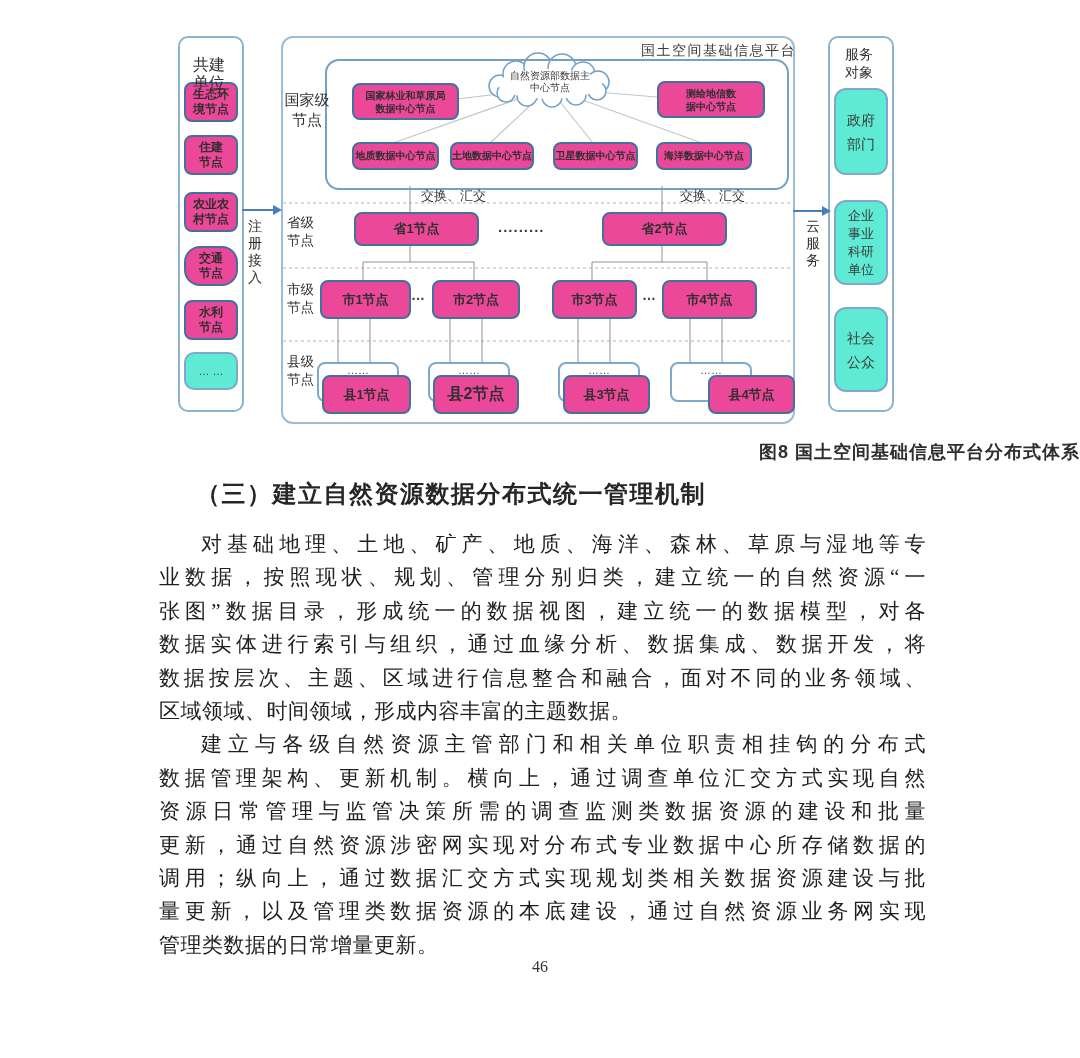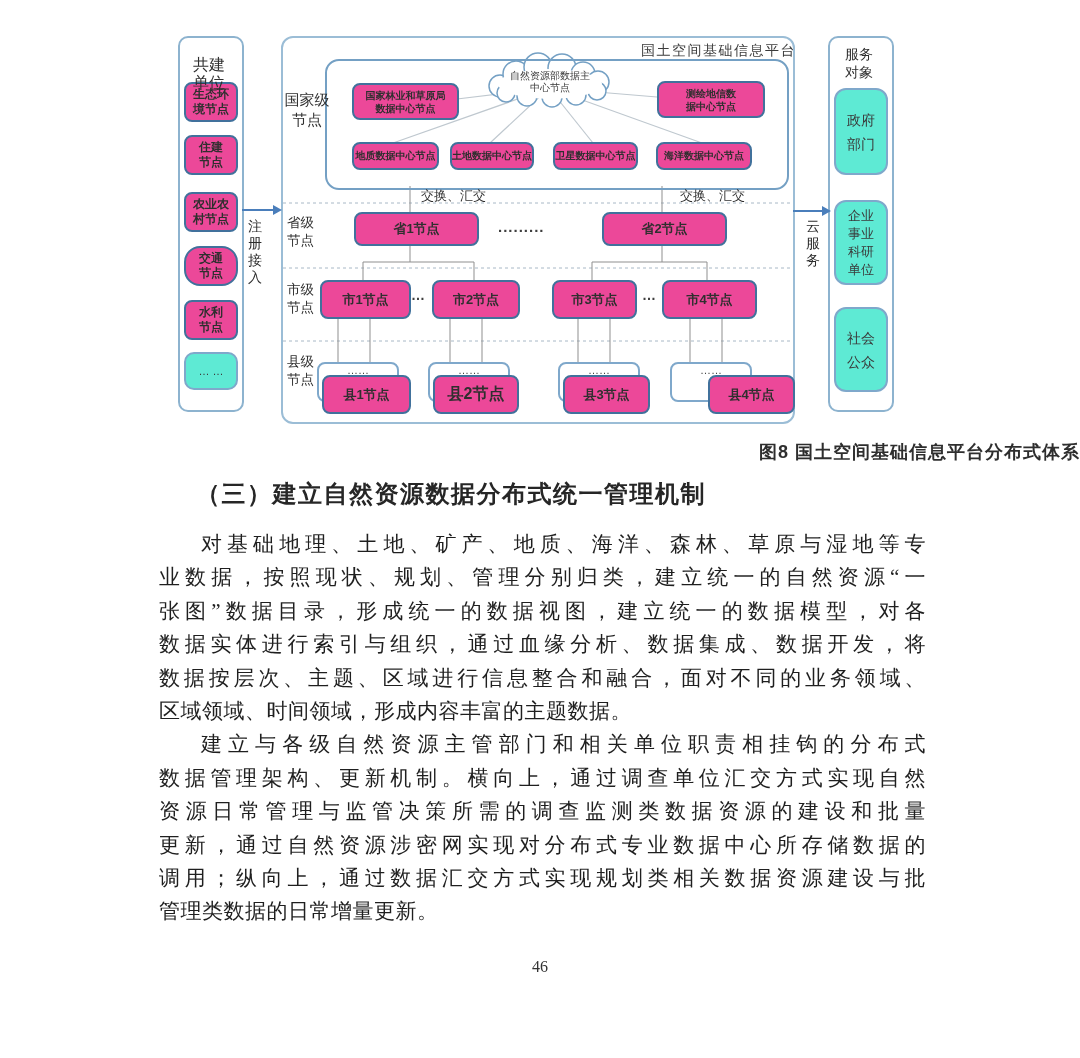--- a/index.html
+++ b/index.html
@@ -202,18 +202,19 @@
     <div class="line">业数据，按照现状、规划、管理分别归类，建立统一的自然资源“一</div>
     <div class="line">张图”数据目录，形成统一的数据视图，建立统一的数据模型，对各</div>
     <div class="line">数据实体进行索引与组织，通过血缘分析、数据集成、数据开发，将</div>
     <div class="line">数据按层次、主题、区域进行信息整合和融合，面对不同的业务领域、</div>
     <div class="line last">区域领域、时间领域，形成内容丰富的主题数据。</div>
     <div class="line first">建立与各级自然资源主管部门和相关单位职责相挂钩的分布式</div>
     <div class="line">数据管理架构、更新机制。横向上，通过调查单位汇交方式实现自然</div>
     <div class="line">资源日常管理与监管决策所需的调查监测类数据资源的建设和批量</div>
     <div class="line">更新，通过自然资源涉密网实现对分布式专业数据中心所存储数据的</div>
     <div class="line">调用；纵向上，通过数据汇交方式实现规划类相关数据资源建设与批</div>
+    <div class="line">量更新，以及管理类数据资源的本底建设，通过自然资源业务网实现</div>
     <div class="line last">管理类数据的日常增量更新。</div>
   </div>
 
   <div class="abs pagenum" style="left:0;top:958px;">46</div>
 
 </div>
 
 </body></html>

